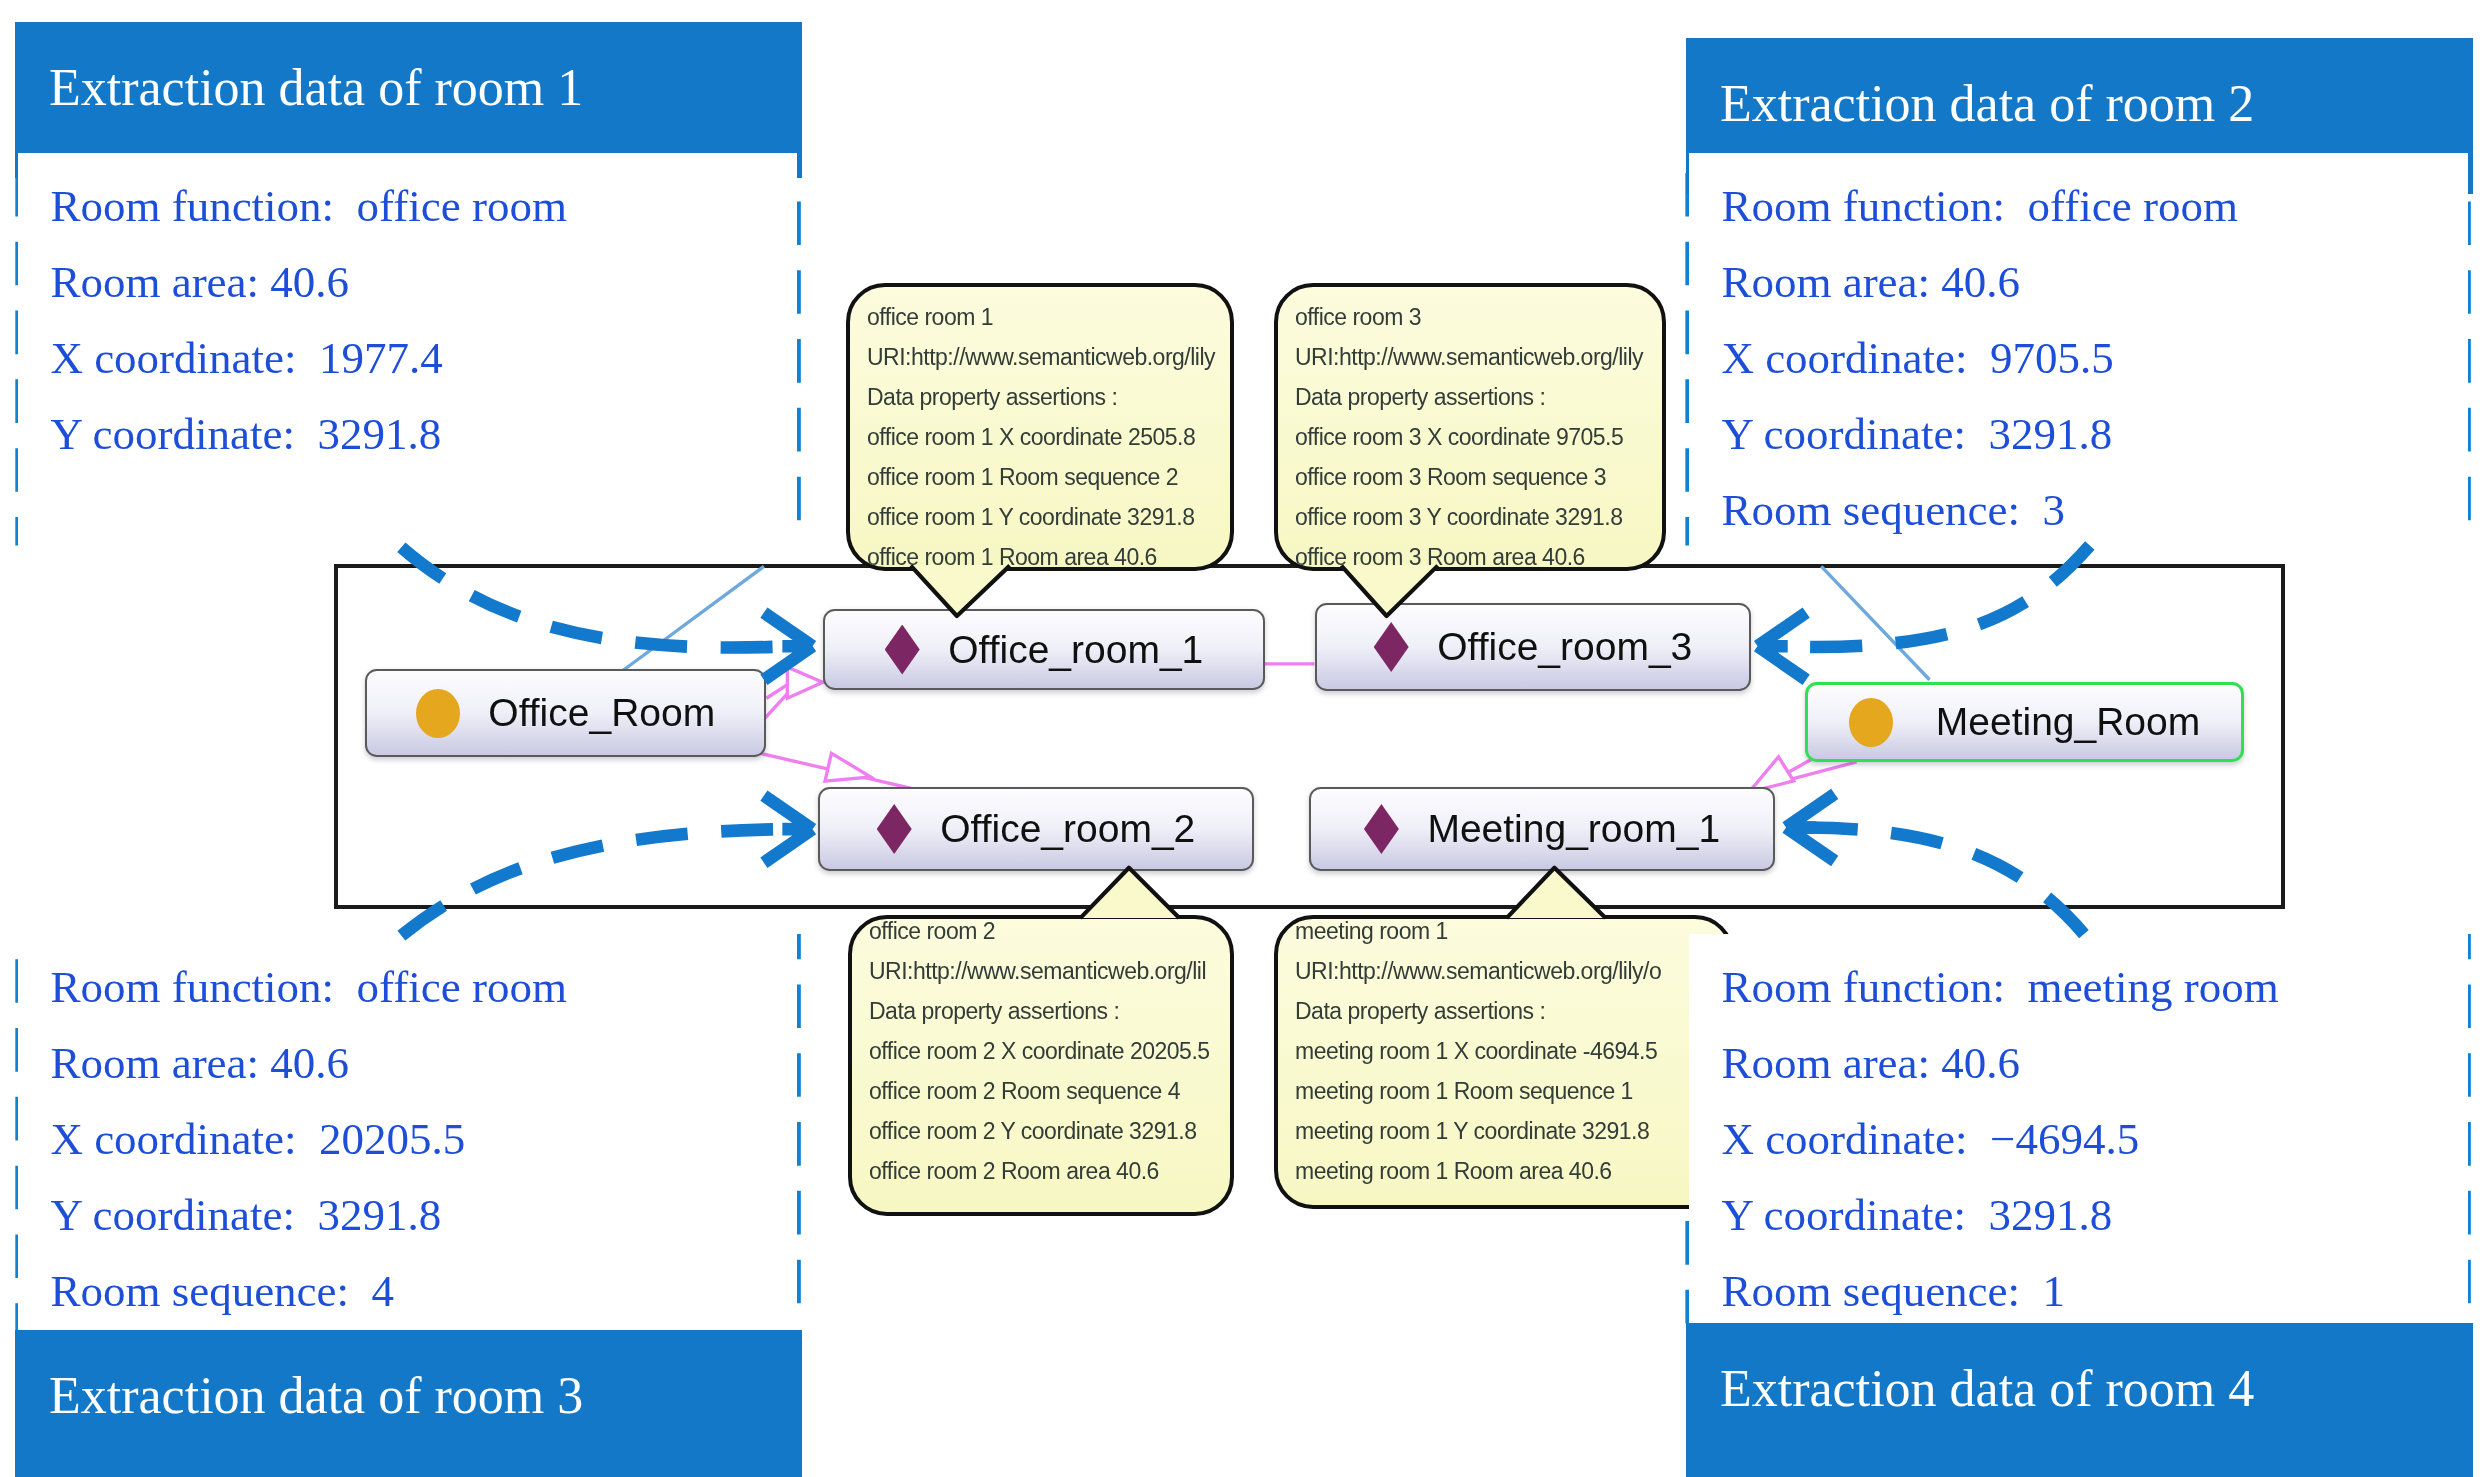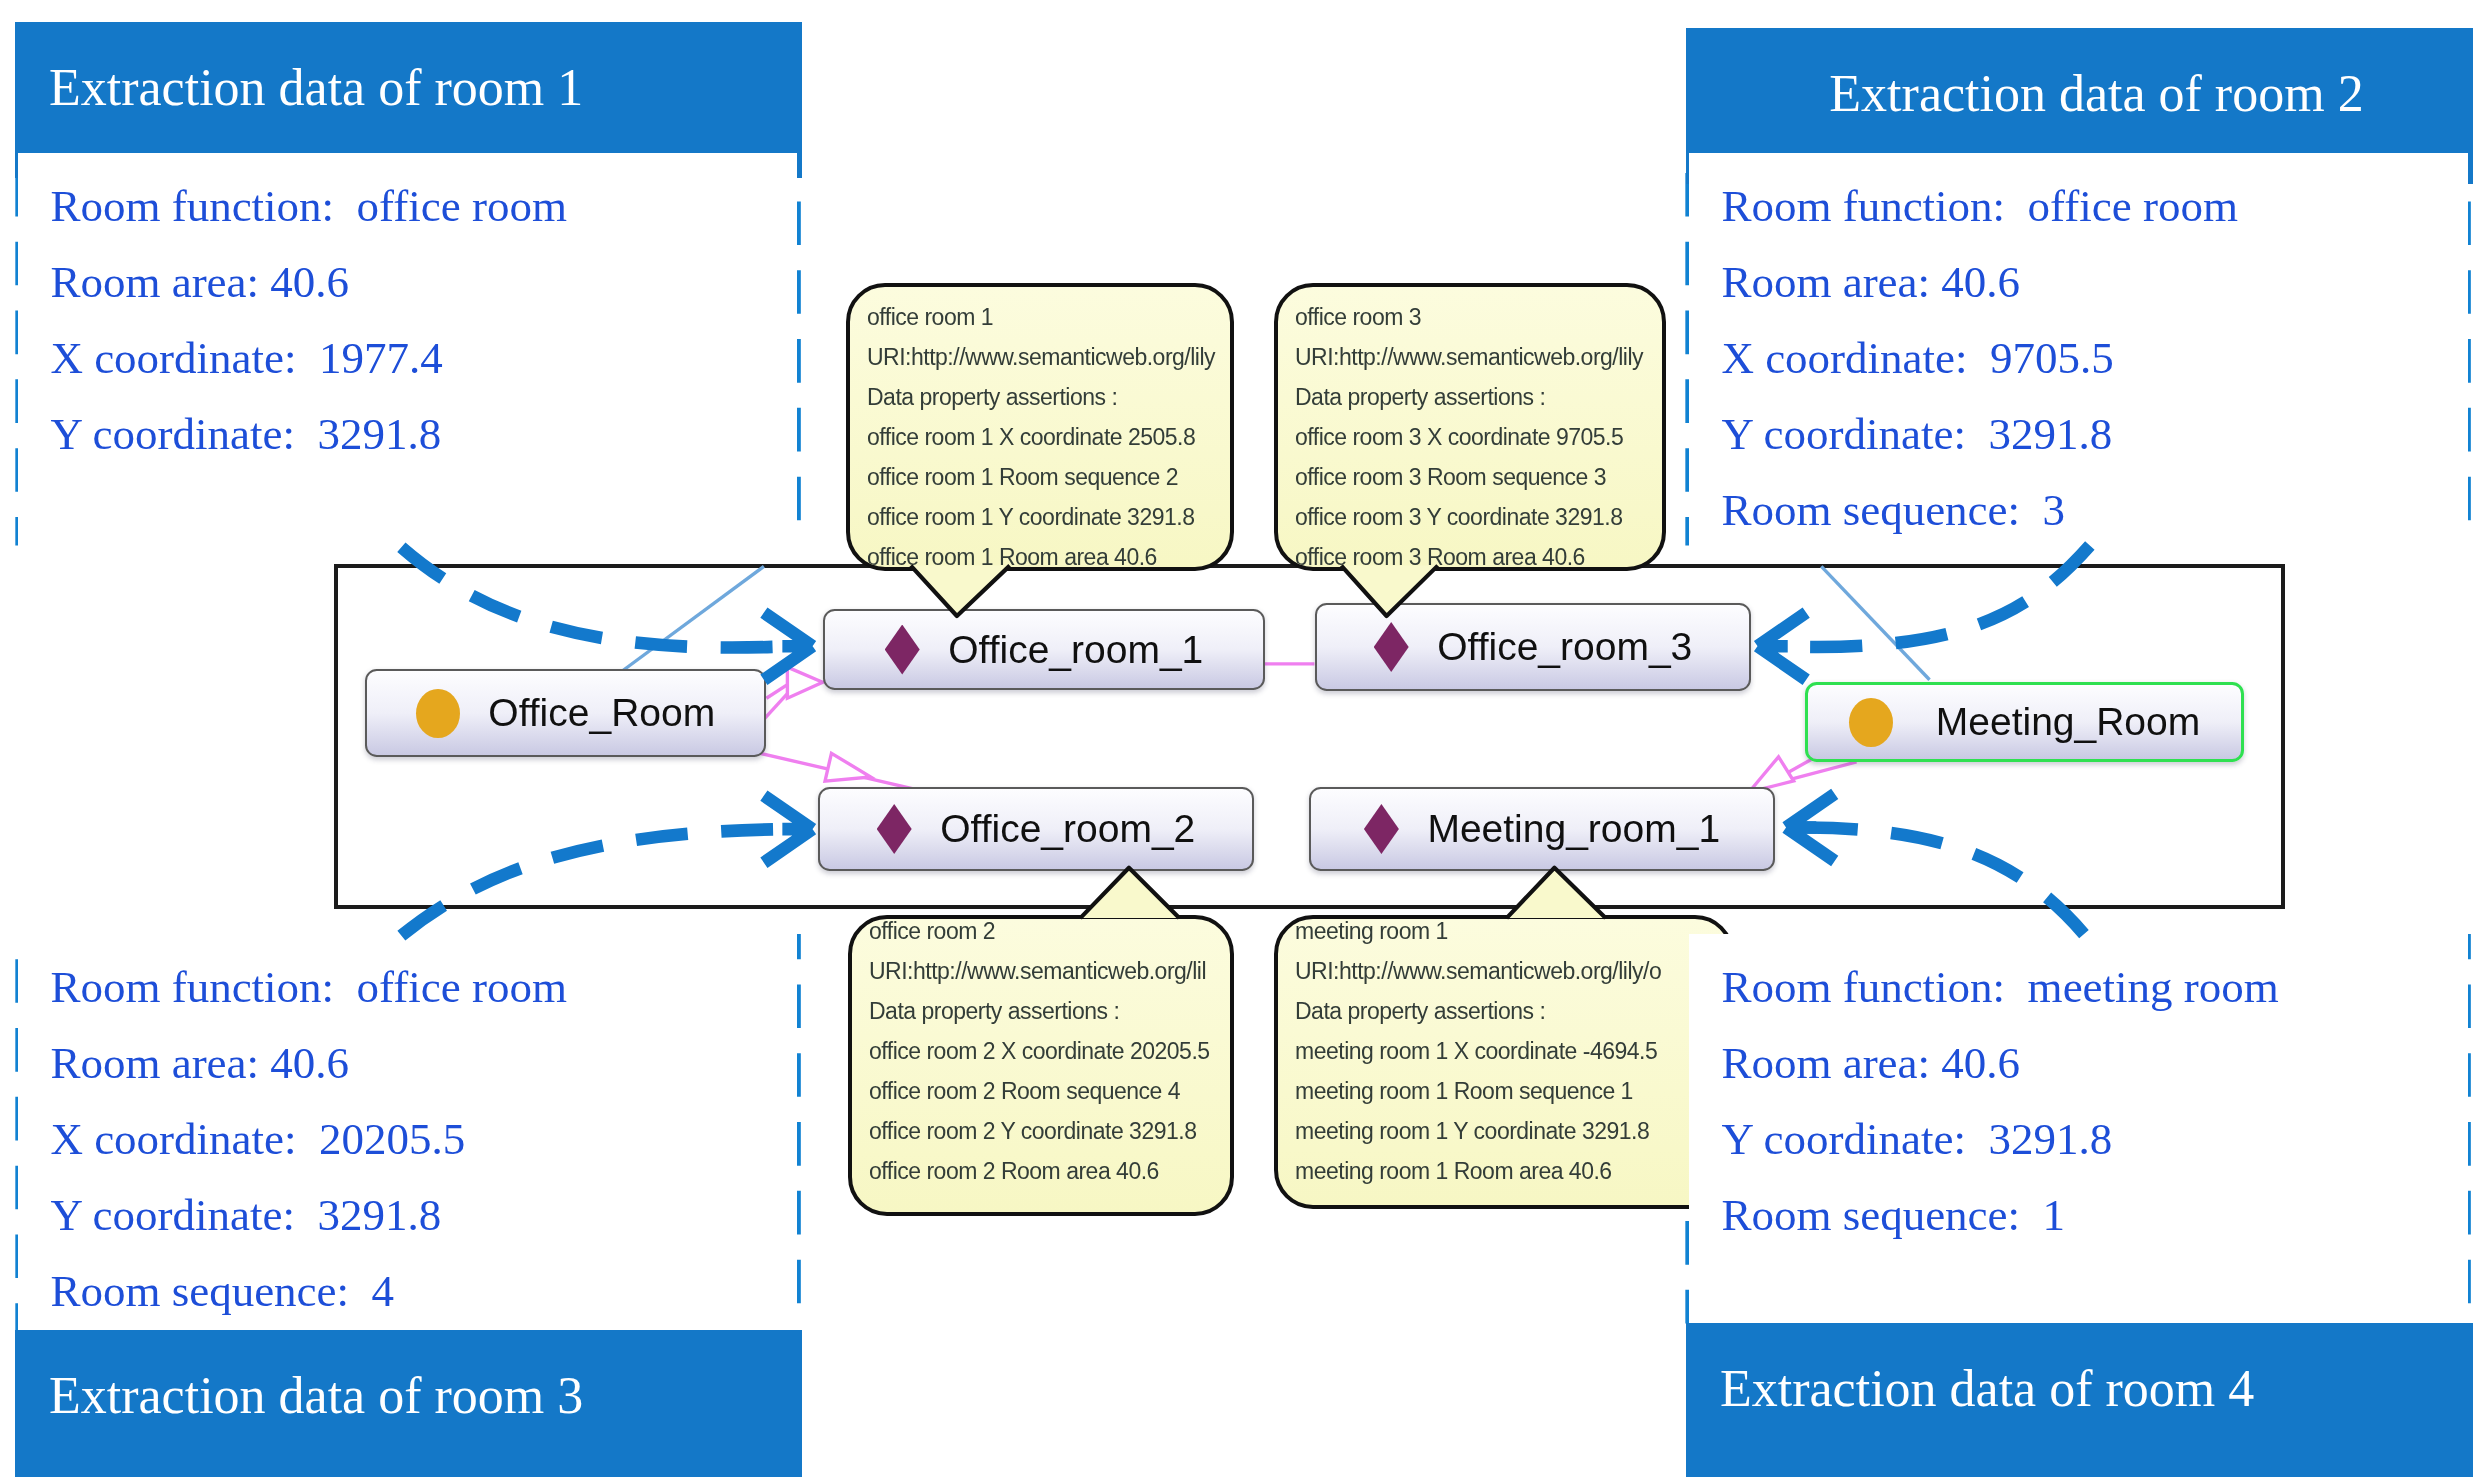--- a/index.html
+++ b/index.html
@@ -19,21 +19,21 @@
     box-sizing:border-box;padding:15px 0 0 32px;
   }
   .xbox .line{
     font-family:Liberation Serif, serif;font-size:45px;line-height:76px;
     color:#1d4ed8;white-space:pre;
   }
   #xbox1{left:15px;top:22px;width:787px;height:524px;}
   #xbox1 .hdr{top:0;}
   #xbox1 .bod{top:131px;height:393px;}
   #xbox2{left:1686px;top:22px;width:787px;height:524px;}
-  #xbox2 .hdr{top:6px;text-align:center;}
+  #xbox2 .hdr{top:16px;}
   #xbox2 .bod{top:131px;height:393px;}
   #xbox3{left:15px;top:934px;width:787px;height:527px;}
   #xbox3 .bod{top:0;height:396px;}
   #xbox3 .hdr{top:396px;}
   #xbox4{left:1686px;top:934px;width:787px;height:527px;}
   #xbox4 .bod{top:0;height:389px;}
   #xbox4 .hdr{top:389px;}
   
   #frame{
     position:absolute;left:334px;top:564px;width:1951px;height:345px;
@@ -205,20 +205,21 @@
     <div class="line">X coordinate:  20205.5</div>
     <div class="line">Y coordinate:  3291.8</div>
     <div class="line">Room sequence:  4</div>
   </div>
   <div class="hdr">Extraction data of room 3</div>
 </div>
 <div class="xbox" id="xbox4">
   <div class="bod">
     <div class="line">Room function:  meeting room</div>
     <div class="line">Room area: 40.6</div>
+    <div class="line">X coordinate:  −4694.5</div>
     <div class="line">Y coordinate:  3291.8</div>
     <div class="line">Room sequence:  1</div>
   </div>
   <div class="hdr">Extraction data of room 4</div>
 </div>
 
 <svg class="toplayer" width="2487" height="1477" viewBox="0 0 2963 1760">
 
   <path d="M1085,674 L1140,734 L1203,674" fill="#F9F9CC" stroke="#111" stroke-width="5" stroke-linejoin="round"></path>
   <path d="M1598,674 L1652,734 L1713,674" fill="#F9F9CC" stroke="#111" stroke-width="5" stroke-linejoin="round"></path>

